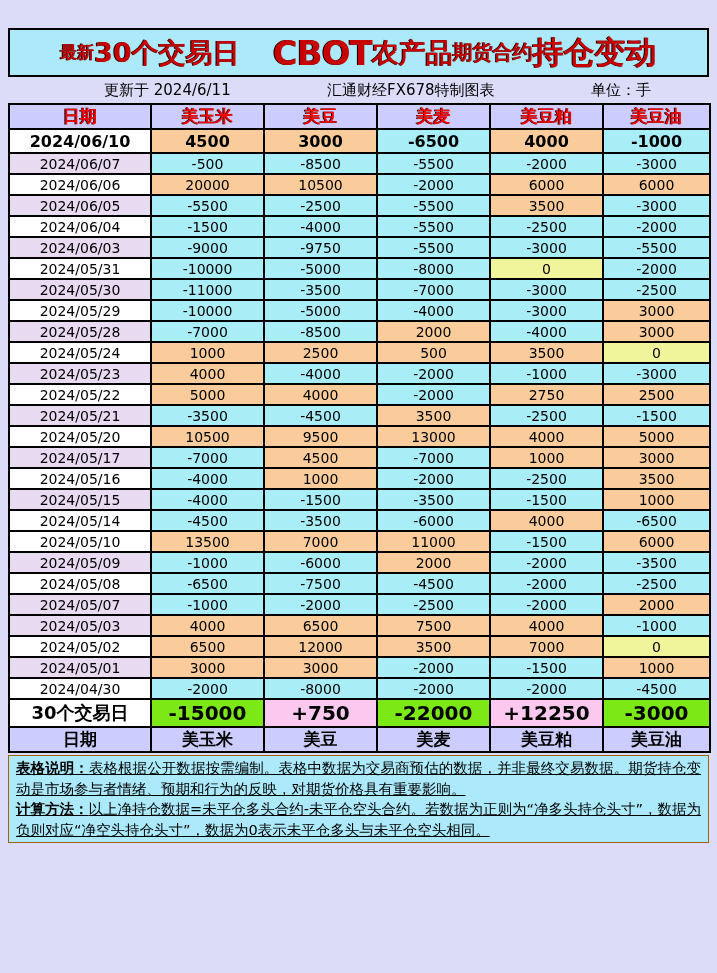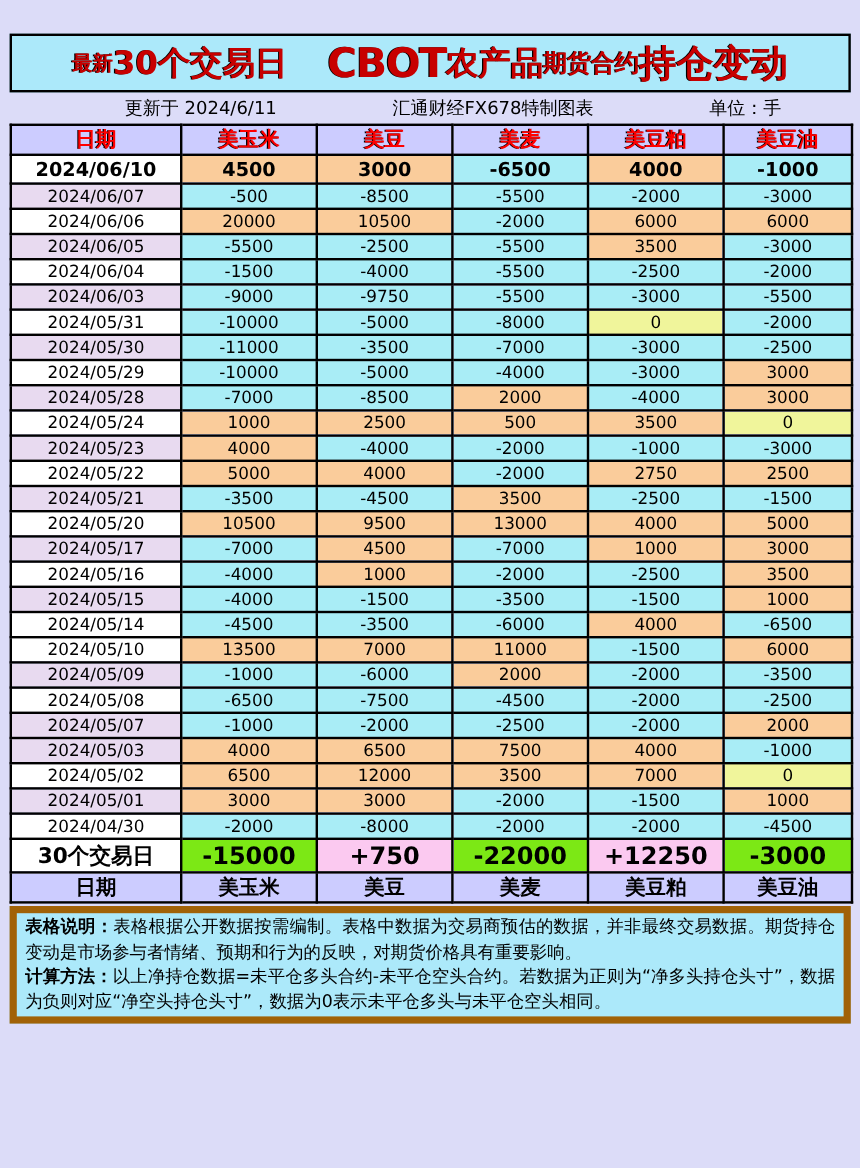--- a/index.html
+++ b/index.html
@@ -50,23 +50,24 @@
   td.zero{background:#F0F59B;}
   tr.summary td{height:26px;font-weight:bold;}
   tr.summary td.sum-label{background:#fff;font-size:18px;}
   tr.summary td.sum-neg{background:#7CE815;font-size:20px;}
   tr.summary td.sum-pos{background:#FBC9F0;font-size:20px;}
   tr.foot-header th{height:21px;font-size:17px;font-weight:bold;color:#000;background:#CCCCFF;}
 
   
   .notes{
     box-sizing:border-box;width:701px;margin-top:2px;
-    background:#ACE9FA;border:6px solid #a16207;
+    background:#ACE9FA;border:1px solid #a16207;
     padding:2px 7px;font-size:14.5px;line-height:1.42;
     text-align:justify;
+    text-decoration:underline;
   }
   .notes p{margin:0;}
   .notes b{font-weight:bold;}
 </style>
 </head>
 <body>
 
 <div class="page">
 
   <div class="title-box">

